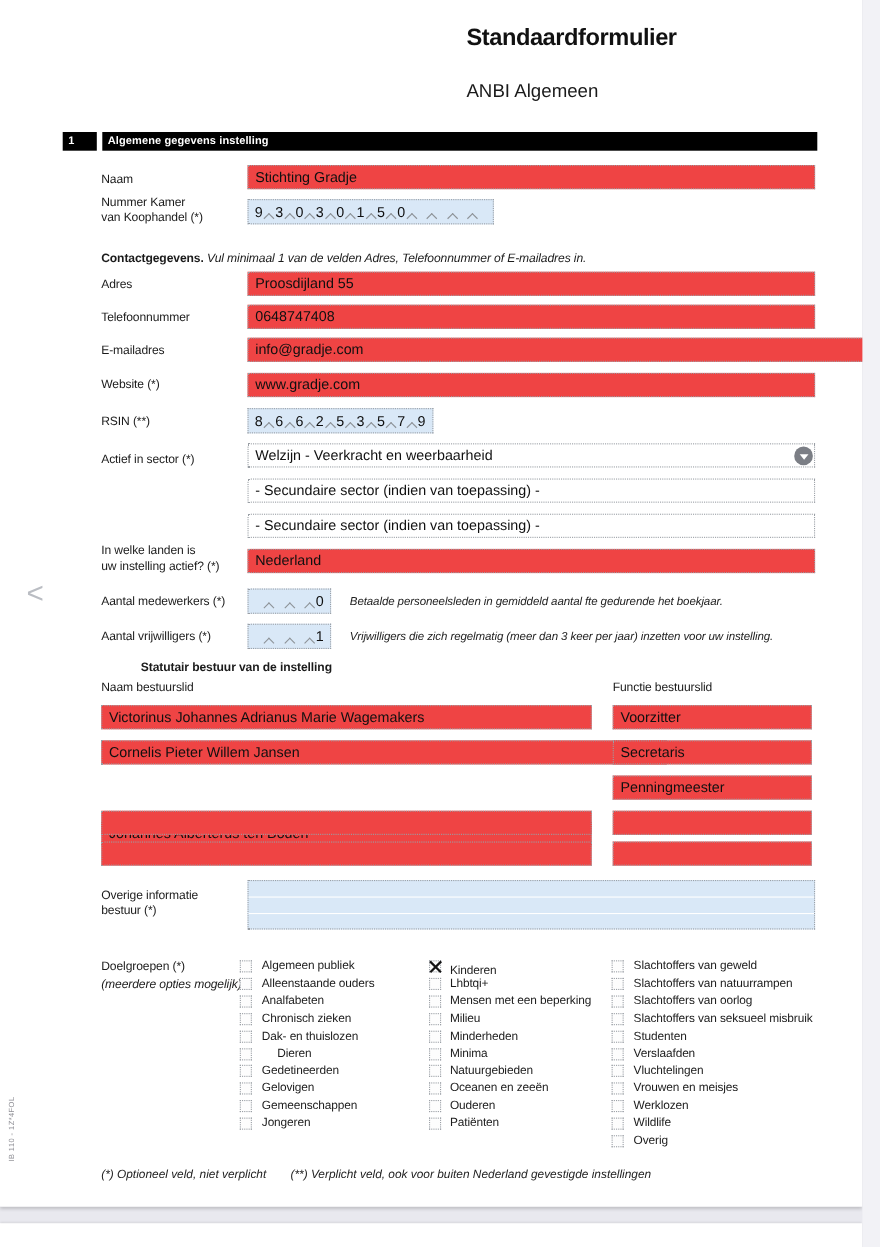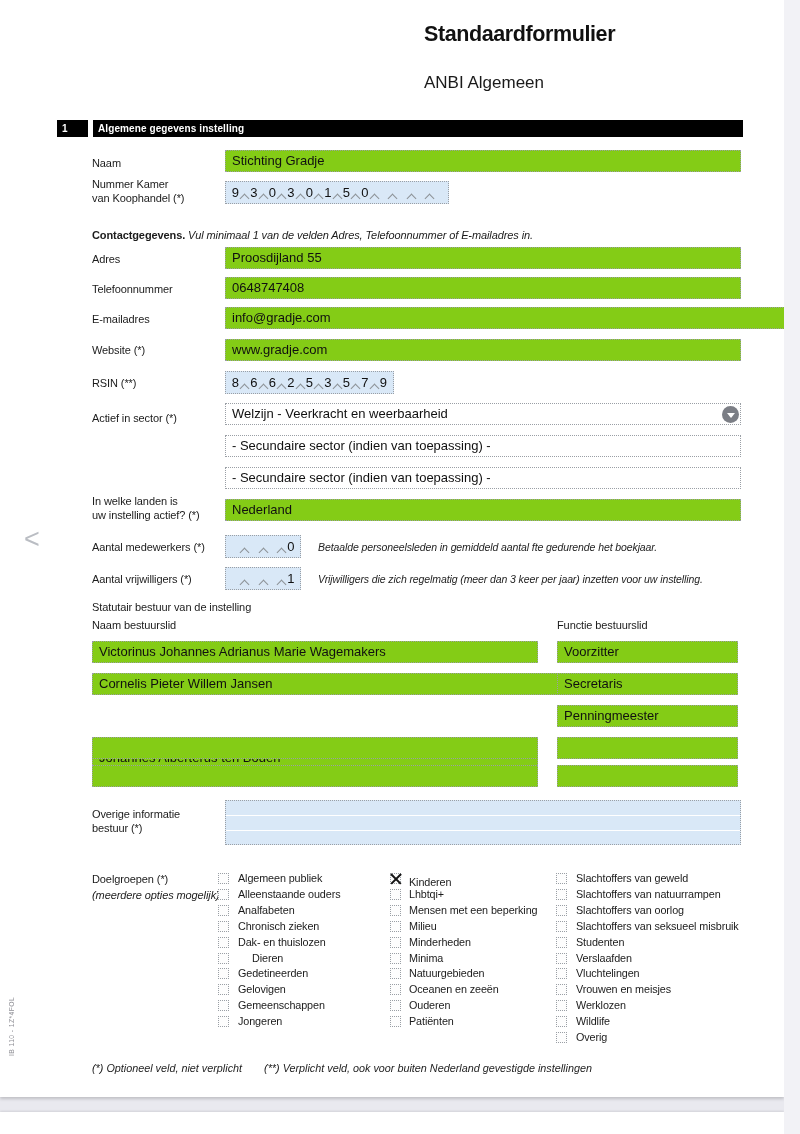--- a/index.html
+++ b/index.html
@@ -25,23 +25,23 @@
   .title { position:absolute; left:424px; top:22px; font-size:21.5px; font-weight:700;
            line-height:24px; letter-spacing:-0.4px; color:#111; }
   .subtitle { position:absolute; left:424px; top:73px; font-size:17px; color:#1a1a1a; }
   
   .sec-num { position:absolute; left:57px; top:120px; width:31px; height:17px; background:#000;
              color:#fff; font-size:10px; font-weight:700; display:flex; align-items:center; padding-left:5px; }
   .sec-bar { position:absolute; left:93px; top:120px; width:650px; height:17px; background:#000;
              color:#fff; font-size:10px; font-weight:700; display:flex; align-items:center; padding-left:5px; letter-spacing:0.1px; }
   
   .lbl { position:absolute; font-size:11px; color:#1b1b1b; letter-spacing:-0.1px; white-space:nowrap; }
-  .lbl.b { font-weight:400; }
+  .lbl.b { font-weight:700;margin-left:36px; }
   .lbl.i { font-style:italic; }
-  .fld { position:absolute; height:22px; background:#84cc16; border:1px dotted #9a9fa5;
+  .fld { position:absolute; height:22px; background:#ef4444; border:1px dotted #9a9fa5;
          font-size:13px; color:#101010; padding:2px 0 0 6px; white-space:nowrap; overflow:hidden; }
   .fld.white { background:#fff; }
   .note { position:absolute; font-size:10.5px; font-style:italic; color:#222; letter-spacing:-0.1px; white-space:nowrap; }
   .comb { position:absolute; height:23px; background:#d9e8f7; border:1px dotted #9a9fa5; display:flex; }
   .comb .cell { width:18.5px; height:100%; position:relative; display:flex; align-items:center;
                 justify-content:center; font-size:13px; color:#101010; }
   .comb .cell:not(:last-child)::after { content:''; position:absolute; right:-3.5px; bottom:1px;
                 width:6px; height:6px; border-top:1px solid #8d9297; border-left:1px solid #8d9297;
                 transform:rotate(45deg); }
   .drop-btn { position:absolute; width:17px; height:17px; background:#7b7e85; border-radius:50%; }

